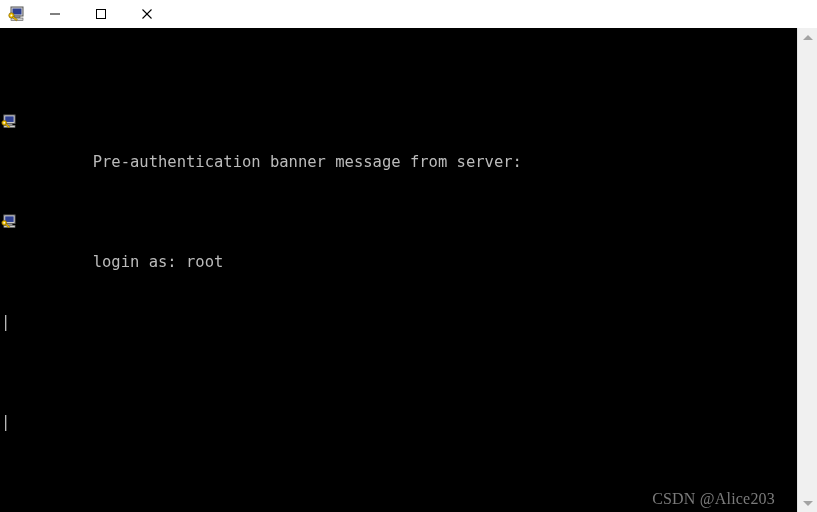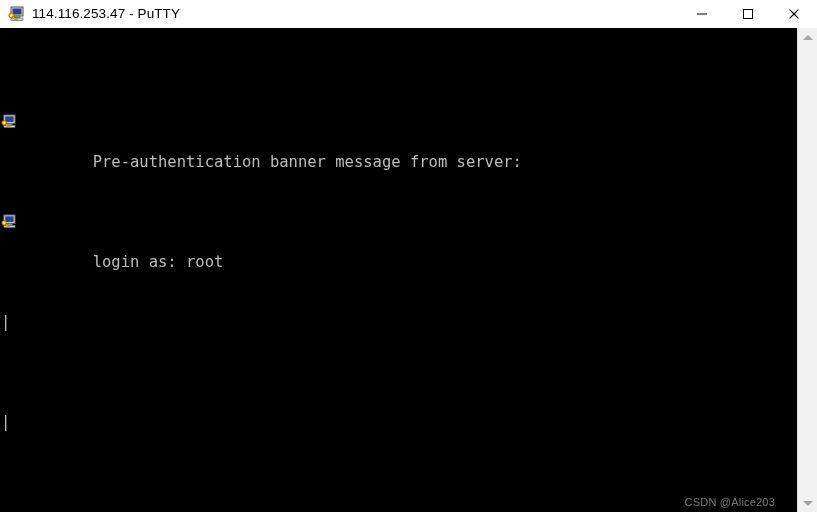--- a/index.html
+++ b/index.html
@@ -113,22 +113,22 @@
     font-size: 15.5px;
     line-height: 20px;
     white-space: pre;
   }
 
   
   #watermark {
     position: absolute;
     right: 22px;
     bottom: 4px;
-    font-family: Liberation Sans, sans-serif;
-    font-size: 11px;
+    font-family: Liberation Serif, serif;
+    font-size: 16px;
     color: #7b7b7b;
     white-space: nowrap;
     letter-spacing: 0.2px;
   }
 
   
   #scrollbar {
     position: absolute;
     right: 0;
     top: 28px;
@@ -181,21 +181,20 @@
     <svg id="app-icon" viewBox="0 0 16 16">
       <rect x="3" y="1" width="12" height="9" fill="#d8d8d8" stroke="#555555" stroke-width="1"></rect>
       <rect x="4.5" y="2.5" width="9" height="6" fill="#2d3f8f"></rect>
       <rect x="6" y="10" width="6" height="2" fill="#9a9a9a" stroke="#555555" stroke-width="0.6"></rect>
       <rect x="3" y="12" width="12" height="2.5" fill="#d0d0d0" stroke="#555555" stroke-width="0.6"></rect>
       <circle cx="3.4" cy="9.4" r="2.6" fill="#f2c200" stroke="#806000" stroke-width="0.7"></circle>
       <circle cx="3.4" cy="9.4" r="0.9" fill="#ffffff"></circle>
       <path d="M5.2 10.2 L9.4 13.6 L8.4 14.8 L4.4 11.4 Z" fill="#f2c200" stroke="#806000" stroke-width="0.6"></path>
     </svg>
 
-    <span id="title-text">114.116.253.47 - PuTTY</span>
 
     <button class="caption-btn">
       <svg width="12" height="12" viewBox="0 0 12 12">
         <line x1="1" y1="6" x2="11" y2="6" stroke="#000000" stroke-width="1"></line>
       </svg>
     </button>
 
     <button class="caption-btn">
       <svg width="12" height="12" viewBox="0 0 12 12">
         <rect x="1.5" y="1.5" width="9" height="9" fill="none" stroke="#000000" stroke-width="1"></rect>

